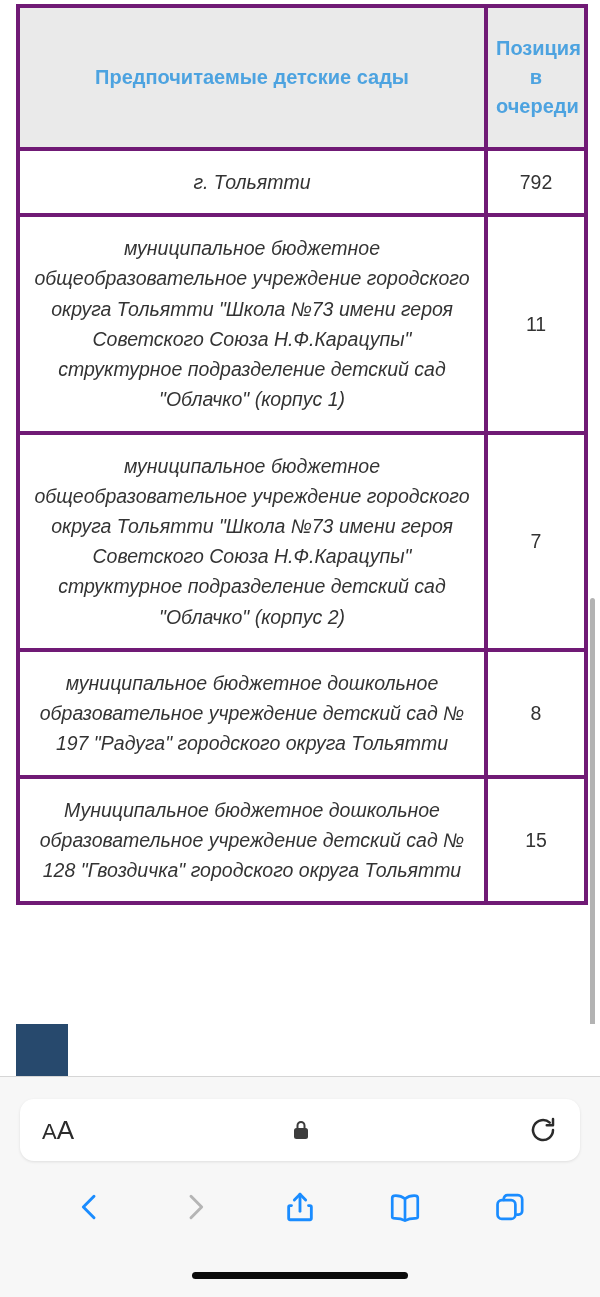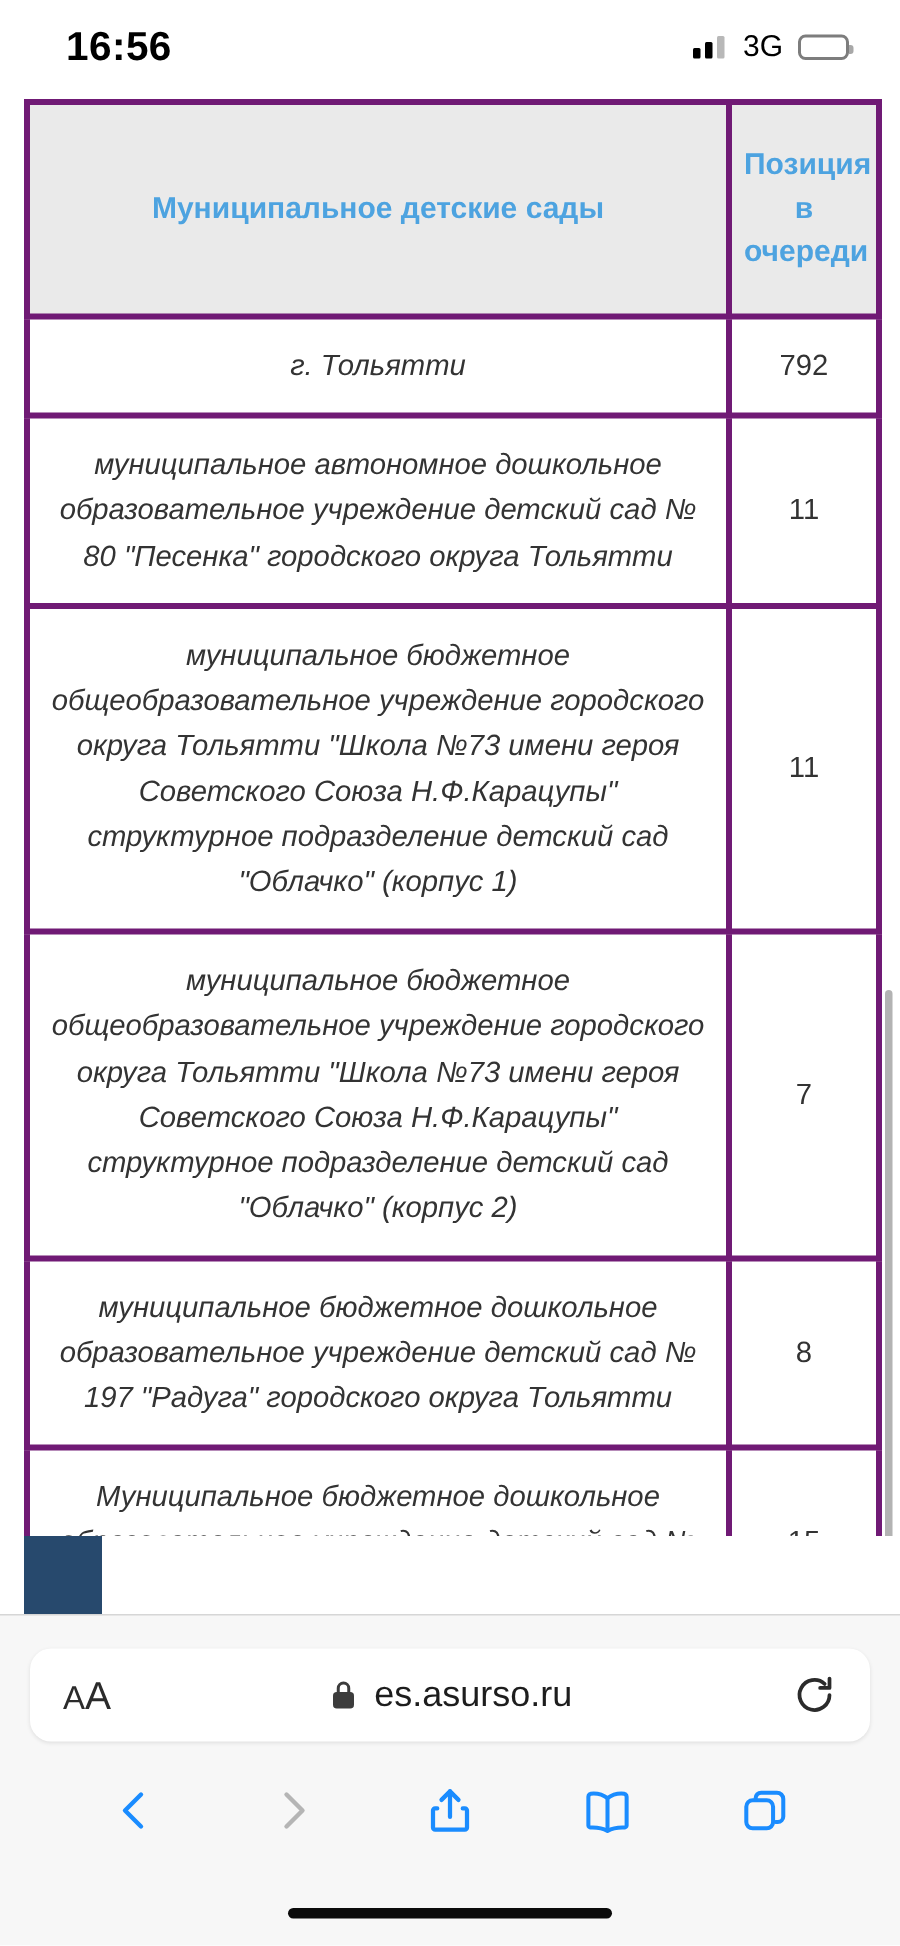--- a/index.html
+++ b/index.html
@@ -227,50 +227,34 @@
     height: 7px;
     border-radius: 4px;
     background: #0b0b0b;
   }
 </style>
 </head>
 <body>
 
 <div class="phone">
 
-  <div class="statusbar">
-    <div class="status-time">16:56</div>
-    <div class="status-right">
-      <span class="signal">
-          <i></i>
-          <i></i>
-          <i></i>
-        </span>
-      <span class="network-label">3G</span>
-      <span class="battery"><span class="fill"></span></span>
-    </div>
-  </div>
 
   <div class="content">
 
     <table class="queue">
       <thead>
         <tr>
-          <th class="col-name">Муниципальное детские сады</th>
+          <th class="col-name">Предпочитаемые детские сады</th>
           <th class="col-pos">Позиция в очереди</th>
         </tr>
       </thead>
       <tbody>
         <tr>
           <td class="cell-name">г. Тольятти</td>
           <td class="cell-pos">792</td>
-        </tr>
-        <tr>
-          <td class="cell-name">муниципальное автономное дошкольное образовательное учреждение детский сад № 80 "Песенка" городского округа Тольятти</td>
-          <td class="cell-pos">11</td>
         </tr>
         <tr>
           <td class="cell-name">муниципальное бюджетное общеобразовательное учреждение городского округа Тольятти "Школа №73 имени героя Советского Союза Н.Ф.Карацупы" структурное подразделение детский сад "Облачко" (корпус 1)</td>
           <td class="cell-pos">11</td>
         </tr>
         <tr>
           <td class="cell-name">муниципальное бюджетное общеобразовательное учреждение городского округа Тольятти "Школа №73 имени героя Советского Союза Н.Ф.Карацупы" структурное подразделение детский сад "Облачко" (корпус 2)</td>
           <td class="cell-pos">7</td>
         </tr>
         <tr>
@@ -302,21 +286,20 @@
         <span>A</span>
           <span class="big">A</span>
       </span>
       <span class="url-center">
         <span class="lock-icon">
           <svg width="20" height="24" viewBox="0 0 20 24" aria-hidden="true">
             <rect x="3" y="10" width="14" height="11" rx="2.5" fill="#3c3c3c"></rect>
             <path d="M6.5 10.5V7.5a3.5 3.5 0 0 1 7 0v3" fill="none" stroke="#3c3c3c" stroke-width="2"></path>
           </svg>
         </span>
-        <span class="url-text">es.asurso.ru</span>
       </span>
       <span class="reload-btn">
         <svg width="30" height="30" viewBox="0 0 24 24" aria-hidden="true">
           <path d="M20 12a8 8 0 1 1-2.6-5.9" fill="none" stroke="#2b2b2b" stroke-width="2" stroke-linecap="round"></path>
           <path d="M20 3.2V8.2H15" fill="none" stroke="#2b2b2b" stroke-width="2" stroke-linecap="round" stroke-linejoin="round"></path>
         </svg>
       </span>
     </div>
 
     <div class="toolbar">

